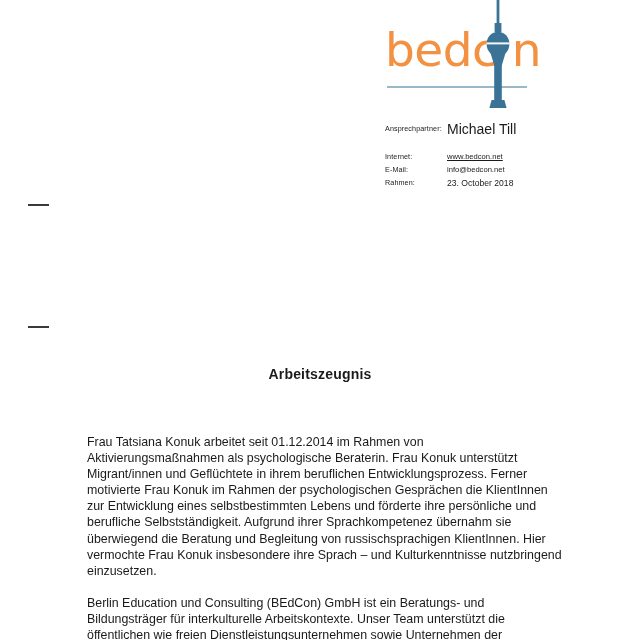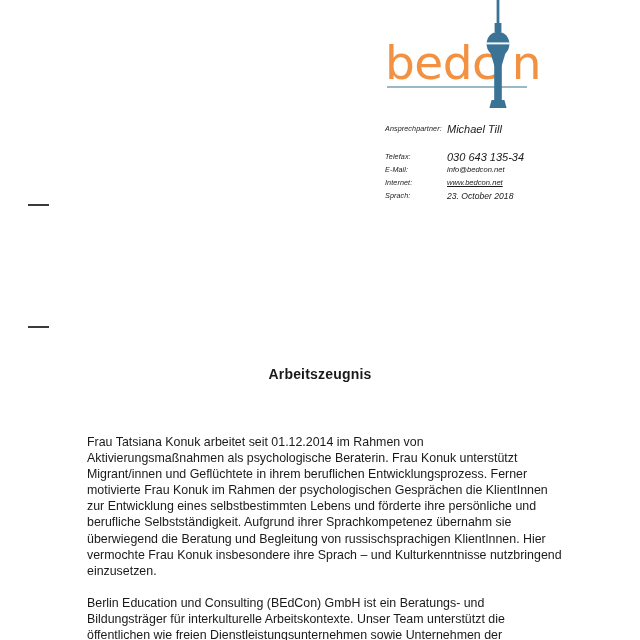--- a/index.html
+++ b/index.html
@@ -51,21 +51,20 @@
     position: absolute;
     left: 0px;
     top: 26px;
     font-size: 47px;
     line-height: 47px;
     letter-spacing: -0.5px;
     font-weight: 400;
     color: #f39143;
     font-family: "DejaVu Sans", sans-serif;
     white-space: nowrap;
-    margin-top: 13px;
   }
   .logo-underline {
     position: absolute;
     left: 2px;
     top: 86px;
     width: 140px;
     height: 2px;
     background: #9bb8c9;
   }
   .tower {
@@ -81,38 +80,37 @@
     position: absolute;
     left: 385px;
     top: 123px;
     width: 190px;
   }
   .contact-row {
     display: flex;
     align-items: flex-start;
     line-height: 12px;
     margin-bottom: 1px;
-    font-style: italic;
   }
   .contact-row.person {
     margin-bottom: 16px;
   }
   .contact-label {
     width: 62px;
     flex: 0 0 62px;
     font-size: 7.2px;
     color: #1a1a1a;
     letter-spacing: 0.1px;
   }
   .contact-value {
     font-size: 7.6px;
     color: #1a1a1a;
   }
   .contact-row.person .contact-value {
-    font-size: 11px;
+    font-size: 14px;
     font-weight: 400;
   }
   .contact-row.tel .contact-value,
   .contact-row.fax .contact-value {
     font-size: 11px;
   }
   .contact-row.date .contact-value {
     font-size: 8.6px;
   }
   .link-underline {
@@ -176,34 +174,30 @@
         <path d="M 11.6 104 L 24.4 104 L 26.6 112 L 9.4 112 Z" fill="#3a7396"></path>
       </svg>
     </div>
   </div>
 
   <div class="contact">
     <div class="contact-row person">
       <span class="contact-label">Ansprechpartner:</span>
       <span class="contact-value">Michael Till</span>
     </div>
-    <div class="contact-row fax">
-      <span class="contact-label">Telefax:</span>
-      <span class="contact-value">030 643 135-34</span>
+    <div class="contact-row">
+      <span class="contact-label">Internet:</span>
+      <span class="contact-value link-underline">www.bedcon.net</span>
     </div>
     <div class="contact-row">
       <span class="contact-label">E-Mail:</span>
       <span class="contact-value">info@bedcon.net</span>
     </div>
-    <div class="contact-row">
-      <span class="contact-label">Internet:</span>
-      <span class="contact-value link-underline">www.bedcon.net</span>
-    </div>
     <div class="contact-row date">
-      <span class="contact-label">Sprach:</span>
+      <span class="contact-label">Rahmen:</span>
       <span class="contact-value">23. October 2018</span>
     </div>
   </div>
 
   <div class="doc-title">Arbeitszeugnis</div>
 
   <div class="body-text">
     <p>Frau Tatsiana Konuk arbeitet seit 01.12.2014 im Rahmen von Aktivierungsmaßnahmen als psychologische Beraterin. Frau Konuk unterstützt Migrant/innen und Geflüchtete in ihrem beruflichen Entwicklungsprozess. Ferner motivierte Frau Konuk im Rahmen der psychologischen Gesprächen die KlientInnen zur Entwicklung eines selbstbestimmten Lebens und förderte ihre persönliche und berufliche Selbstständigkeit. Aufgrund ihrer Sprachkompetenez übernahm sie überwiegend die Beratung und Begleitung von russischsprachigen KlientInnen. Hier vermochte Frau Konuk insbesondere ihre Sprach – und Kulturkenntnisse nutzbringend einzusetzen.</p>
     <p>Berlin Education und Consulting (BEdCon) GmbH ist ein Beratungs- und Bildungsträger für interkulturelle Arbeitskontexte. Unser Team unterstützt die öffentlichen wie freien Dienstleistungsunternehmen sowie Unternehmen der Gesundheitsversorgung in ihrem interkulturellen Öffnungsprozess und möchte dazu beitragen, dass sich die soziale wie gesundheitliche Versorgung der Menschen mit Migrationshintergrund verbessert. Unser Unternehmen betrachtet dies als einen Beitrag zur Professionalisierung der bestehenden Versorgungsstrukturen in unserem Land.</p>
   </div>

